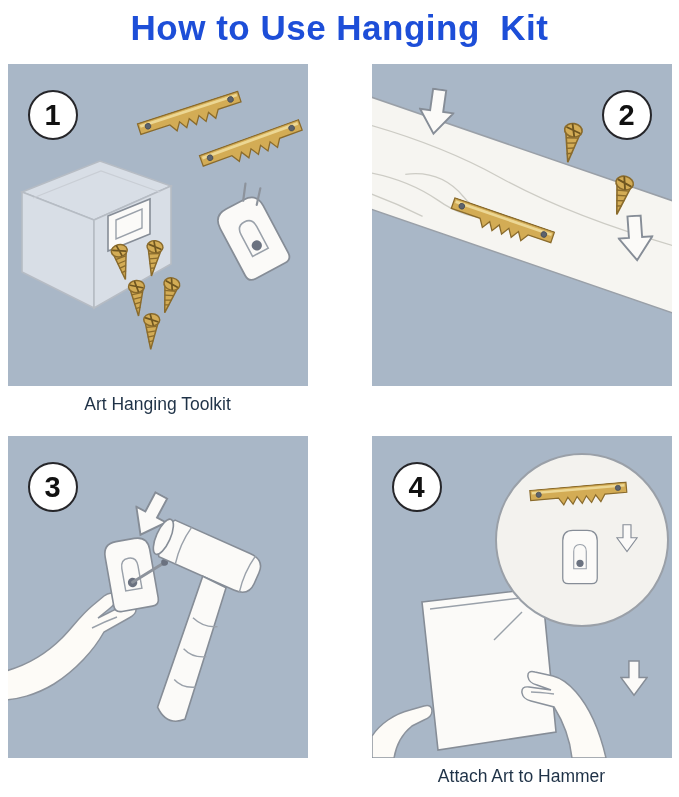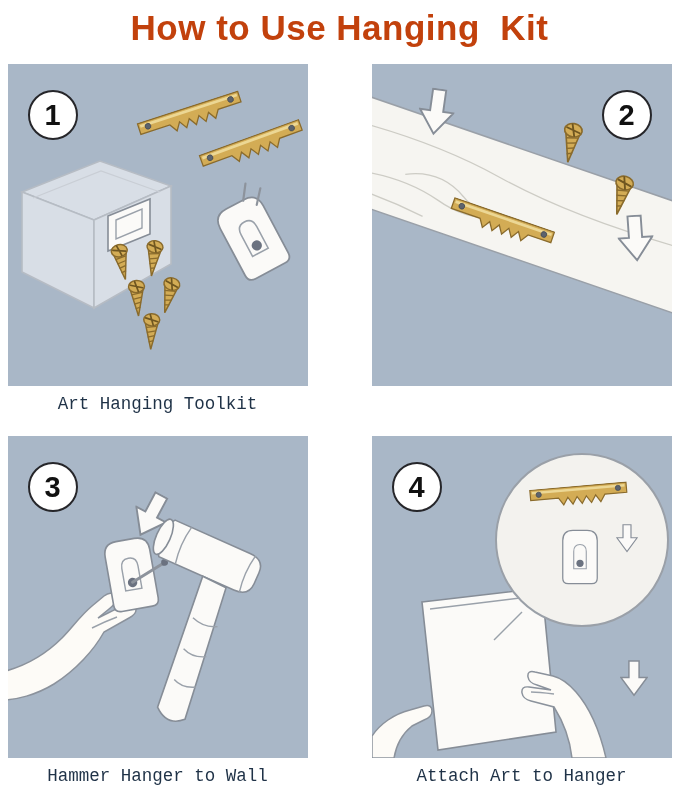--- a/index.html
+++ b/index.html
@@ -3,21 +3,21 @@
 <meta charset="utf-8">
 <style>
   html,body{margin:0;padding:0;}
   body{
     width:679px;height:797px;background:#ffffff;
     font-family:"Liberation Sans", sans-serif;
     overflow:hidden;
   }
   .title{
     text-align:center;
-    font-size:35px;font-weight:bold;color:#c2410c;
+    font-size:35px;font-weight:bold;color:#1d4ed8;
     padding-top:8px;margin:0;letter-spacing:0.5px;
     white-space:pre;
   }
   .grid{
     display:grid;
     grid-template-columns:300px 300px;
     column-gap:64px;row-gap:22px;
     justify-content:center;
     margin-top:16px;
   }
@@ -33,21 +33,21 @@
     background:#ffffff;border:2px solid #26262a;
     display:flex;align-items:center;justify-content:center;
     font-size:29px;font-weight:bold;color:#111;
     z-index:2;
   }
   .badge.tl{left:20px;top:26px;}
   .badge.tr{right:20px;top:26px;}
   figcaption{
     text-align:center;font-size:17.5px;
     color:var(--caption-text,#1f3247);
-    margin-top:9px;line-height:1.1;font-family:Liberation Mono, monospace;
+    margin-top:9px;line-height:1.1;
   }
   
   .brass{fill:var(--brass,#d3ac55);stroke:var(--brass-dark,#8a6b2c);stroke-width:1.4;}
   .brass-hi{fill:var(--brass-light,#ecd794);stroke:none;}
   .hole{fill:#5c636d;stroke:#454a52;stroke-width:0.8;}
   .thread{stroke:var(--brass-dark,#8a6b2c);stroke-width:1.2;fill:none;}
   .slot{stroke:#6f5620;stroke-width:1.6;fill:none;stroke-linecap:round;}
   .white-obj{fill:#fbfaf8;stroke:#868d97;stroke-width:1.6;}
   .detail{fill:none;stroke:#9aa1aa;stroke-width:1.4;}
   .detail-fill{fill:#6b7280;}
@@ -188,21 +188,20 @@
         </g>
         <g transform="translate(212,126) rotate(24)">
           <path class="white-obj" d="M-58,-20 L24,-20 Q40,-20 40,-6 L40,6 Q40,20 24,20 L-58,20 Q-66,10 -66,0 Q-66,-10 -58,-20 Z"></path>
           <ellipse class="white-obj" cx="-62" cy="0" rx="7" ry="19"></ellipse>
           <path class="detail" d="M-40,-20 Q-44,0 -40,20 M30,-20 Q26,0 30,20"></path>
           <path class="white-obj" d="M-10,20 L16,21 L32,158 Q18,172 2,158 Z"></path>
           <path class="detail" d="M-2,62 Q12,67 24,60 M2,94 Q14,99 26,92 M6,126 Q17,131 29,124"></path>
         </g>
       </svg>
     </div>
-    <figcaption>Hammer Hanger to Wall</figcaption>
   </figure>
 
   <figure class="step">
     <div class="panel">
       <div class="badge tl">
         <span>4</span>
       </div>
       <svg viewBox="0 0 300 322">
         <g>
           <path class="white-obj" d="M50,166 L170,152 L184,296 L66,314 Z"></path>
@@ -226,16 +225,16 @@
           <path class="detail" d="M182,258 C174,257 166,256 159,256"></path>
         </g>
         <g>
           <path class="hand" d="M0,322 L0,300 C8,288 22,278 38,274 L52,270 Q60,268 60,275 Q60,281 52,284 L40,290 C30,298 24,310 22,322 Z"></path>
         </g>
         <g transform="translate(248,224)">
           <use href="#sym-arrow" width="28" height="37"></use>
         </g>
       </svg>
     </div>
-    <figcaption>Attach Art to Hanger</figcaption>
+    <figcaption>Attach Art to Hammer</figcaption>
   </figure>
 
 </div>
 
 </body></html>

